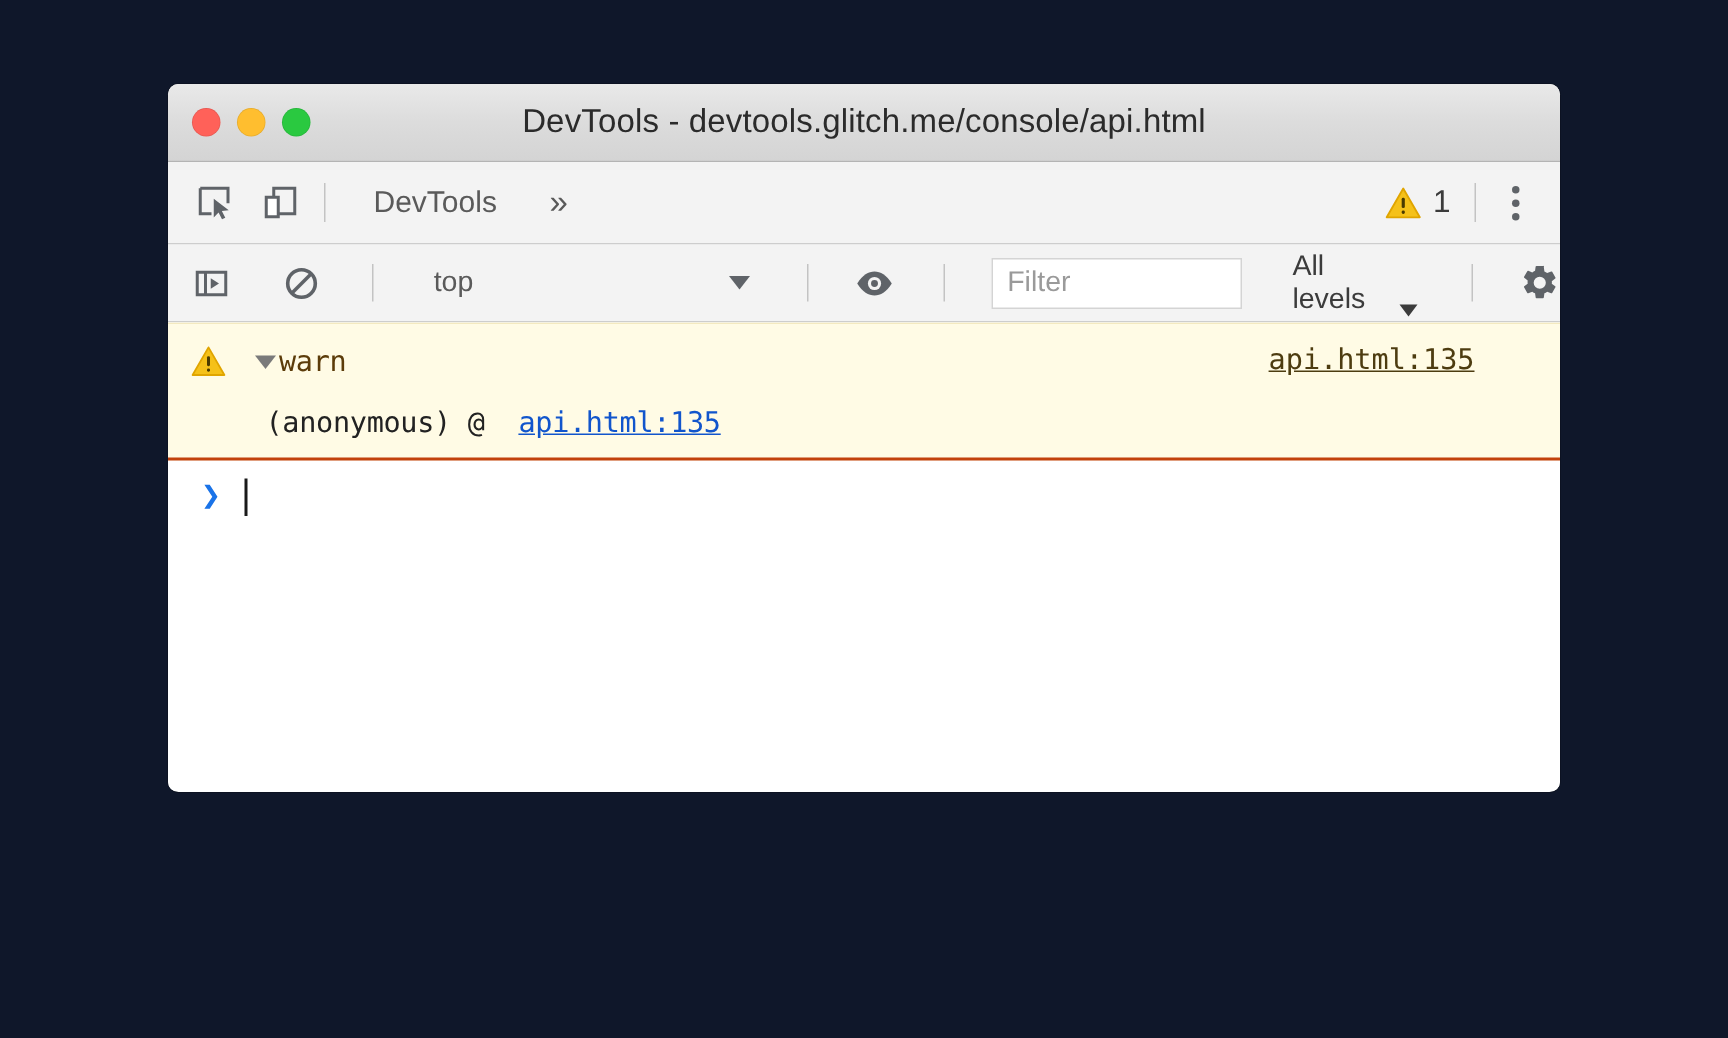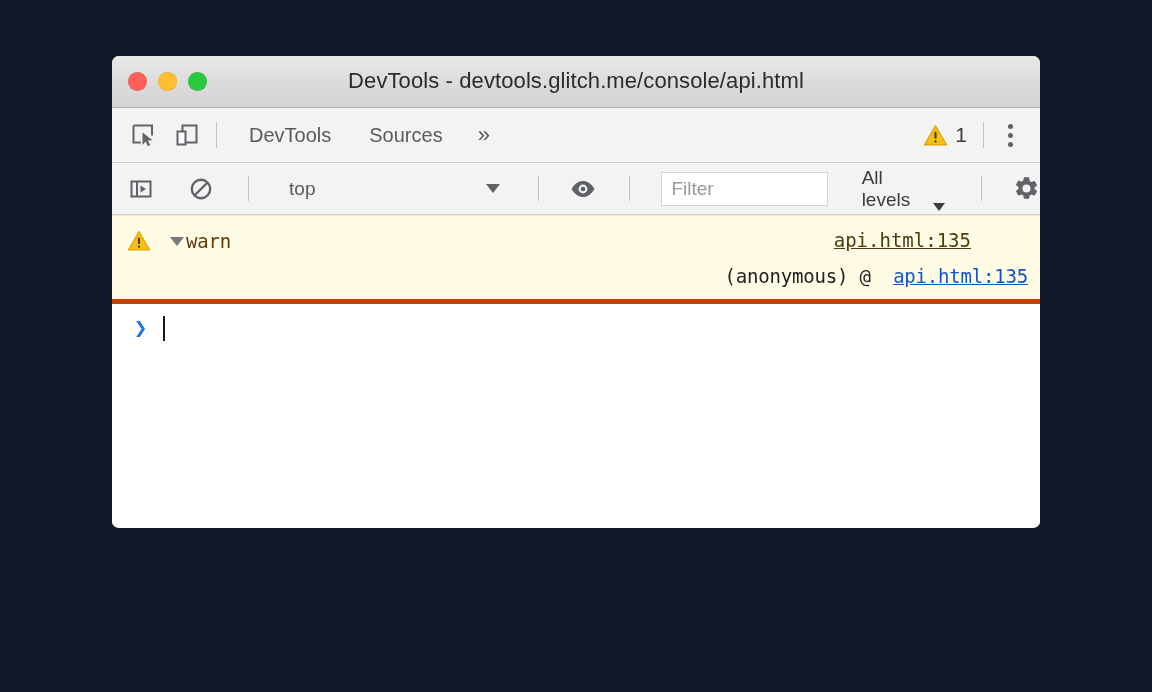--- a/index.html
+++ b/index.html
@@ -237,24 +237,23 @@
   
   .console-body {
     position: relative;
     height: 312px;
     background: #ffffff;
     overflow: hidden;
   }
   .warn-row {
     background: #fffbe5;
     border-top: 1px solid #f3e9c0;
-    border-bottom: 5px solid #c2410c;
-    padding: 10px 12px 12px 0;
-    position: relative;
-    text-align: right;
+    border-bottom: 2px solid #c2410c;
+    padding: 10px 0 12px 0;
+    position: relative;
   }
   .warn-line1 {
     display: flex;
     align-items: center;
     position: relative;
     padding-left: 15px;
     height: 30px;
   }
   .tri-disclosure {
     width: 0; height: 0;
@@ -276,21 +275,21 @@
     right: 57px;
     top: 3px;
     font-family: "DejaVu Sans Mono", monospace;
     font-size: 19px;
     color: #4d3c10;
     text-decoration: underline;
     cursor: pointer;
   }
   .warn-line2 {
     padding-left: 65px;
-    margin-top: 9px;
+    margin-top: 15px;
     font-family: "DejaVu Sans Mono", monospace;
     font-size: 19px;
     color: #222222;
     letter-spacing: -0.2px;
   }
   .link-blue {
     color: #1155cc;
     text-decoration: underline;
     cursor: pointer;
   }
@@ -349,23 +348,20 @@
             <rect x="8.5" y="3.5" width="14" height="17" fill="none" stroke="#5f6368" stroke-width="2"></rect>
             <rect x="3.5" y="9.5" width="8" height="13" fill="#ffffff" stroke="#5f6368" stroke-width="2"></rect>
           </svg>
         </div>
       </div>
       <div class="vsep"></div>
 
       <div class="tabs">
         <div class="tab">
           <span>DevTools</span>
-        </div>
-        <div class="tab">
-          <span>Sources</span>
         </div>
         <div class="tab-more">
           <span>»</span>
         </div>
       </div>
 
       <div class="tab-right">
         <div class="warn-count">
           <svg width="25" height="25" viewBox="0 0 24 24">
             <path d="M12 2.6 L22.6 21 H1.4 Z" fill="#f5c119" stroke="#e0a500" stroke-width="1.2" stroke-linejoin="round"></path>

